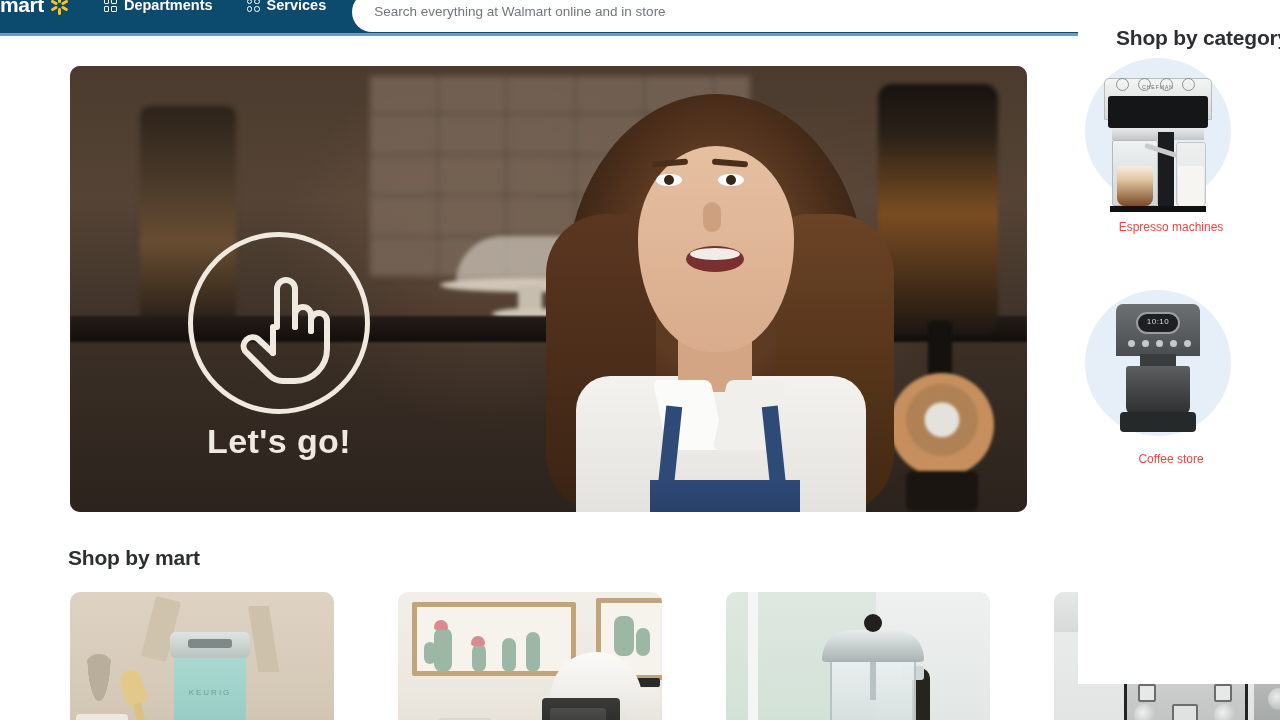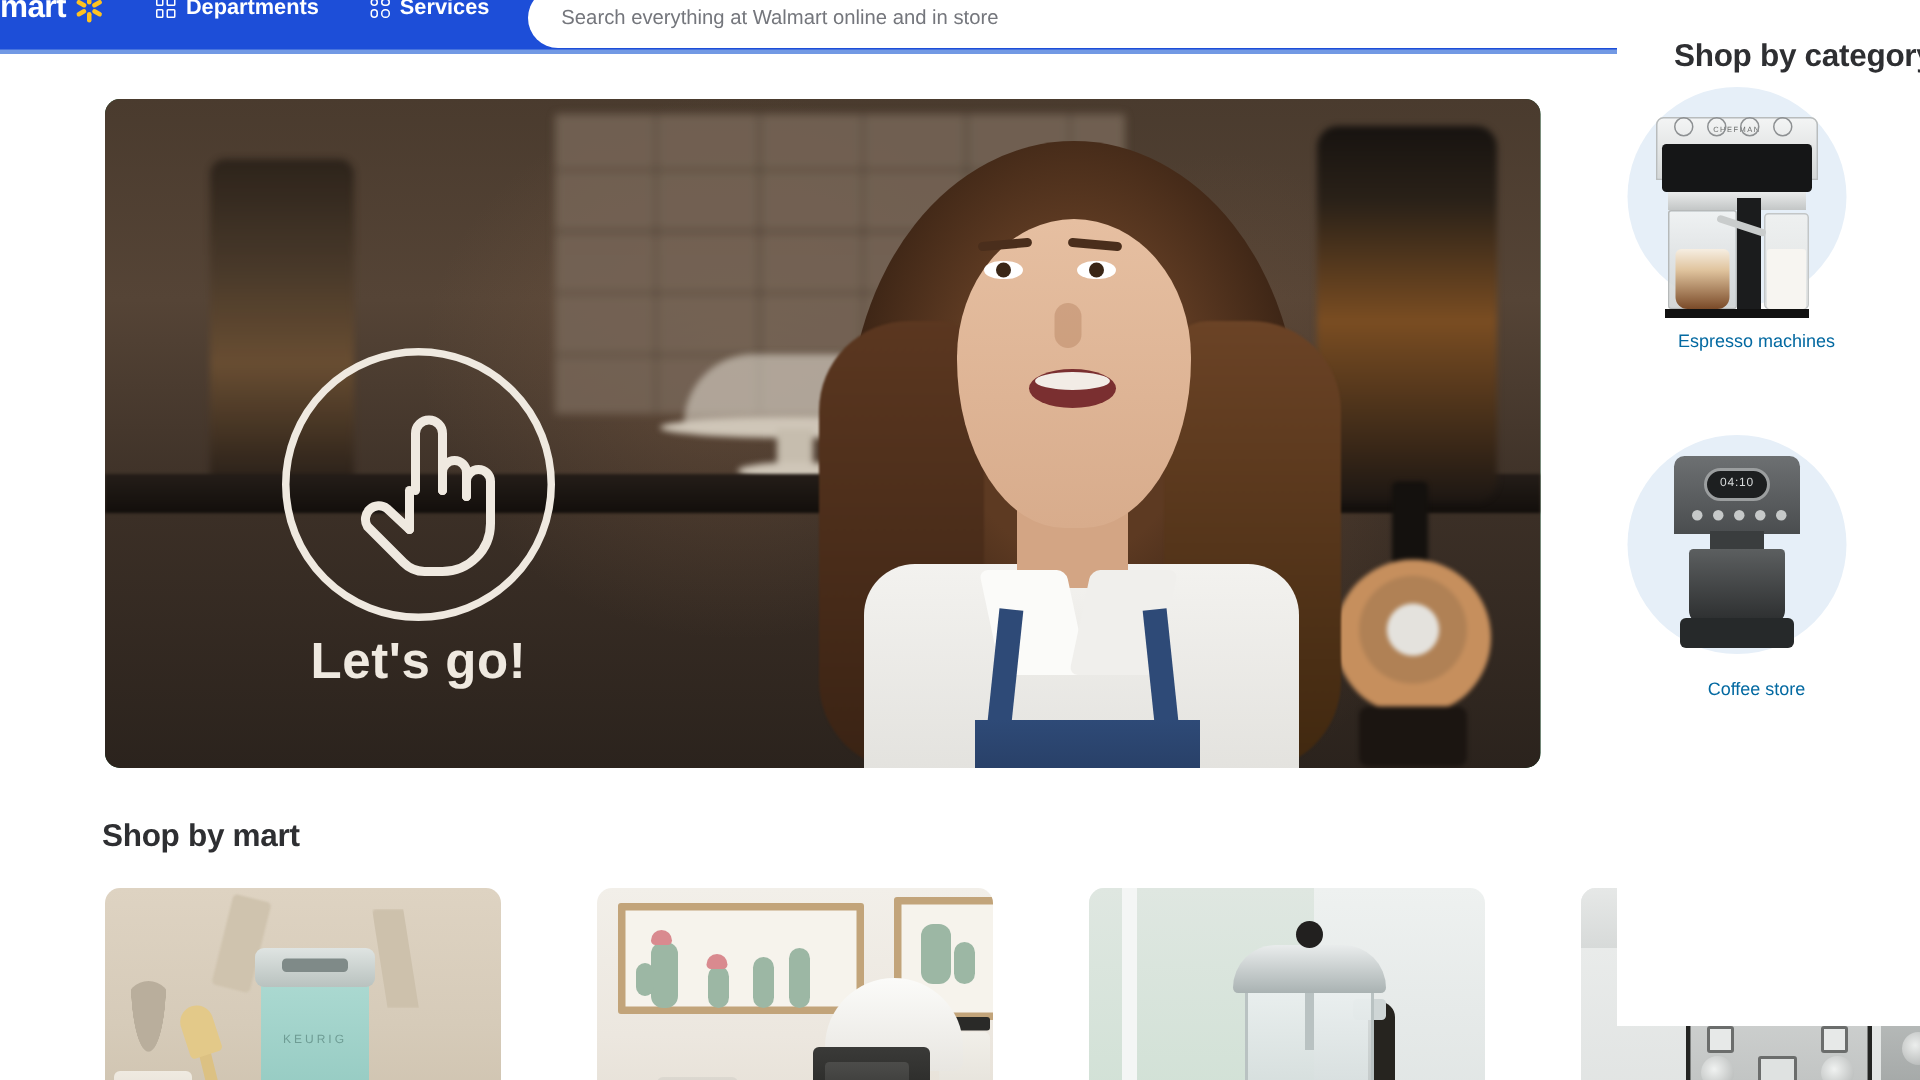--- a/index.html
+++ b/index.html
@@ -7,21 +7,21 @@
     width: 1280px; height: 720px;
     overflow: hidden;
     background: #ffffff;
     font-family: "Liberation Sans", sans-serif;
   }
 
   
   .header {
     position: absolute; top: 0; left: 0;
     width: 1280px; height: 36px;
-    background: #1d4ed8;
+    background: #0c4a6e;
     display: flex; align-items: flex-start;
     overflow: hidden;
   }
   .header::after{
     content:""; position:absolute; left:0; bottom:0;
     width:1280px; height:3px; background:#8fb3e8; opacity:.75;
   }
   .hdr-row{
     position:absolute; top:-14px; left:0; width:1280px; height:38px;
     display:flex; align-items:center;
@@ -99,21 +99,21 @@
   .act-top{ font-size:10.5px; line-height:11px; opacity:.95; }
   .act-bot{ font-size:13px; line-height:14px; font-weight:700; }
 
   
   .stage{ position:absolute; top:36px; left:0; width:1280px; height:684px; background:#fff; }
 
   
   .video{
     position:absolute; left:70px; top:30px; width:957px; height:446px;
     border-radius:10px; overflow:hidden;
-    background:#14532d;
+    background:#a21caf;
   }
   .v-bg{
     position:absolute; inset:0;
     background:
       radial-gradient(ellipse 300px 260px at 44% 40%, rgba(150,110,80,.30), transparent 70%),
       radial-gradient(ellipse 200px 300px at 78% 55%, rgba(120,85,60,.35), transparent 70%),
       linear-gradient(180deg,#4a3b2e 0%,#554436 30%,#3b2f26 62%,#2b231d 100%);
   }
   
   .shelf{
@@ -272,21 +272,21 @@
     position:absolute; left:38px; top:26px;
     font-size:21px; font-weight:700; color:#2e2f32; white-space:nowrap; letter-spacing:-.2px;
   }
   .cat{ position:absolute; left:0; width:202px; cursor:pointer; }
   .cat .bubble{
     position:absolute; left:7px; top:0; width:146px; height:146px;
     border-radius:50%; background:#e6eff8;
   }
   .cat .clabel{
     position:absolute; left:0; top:162px; width:186px; text-align:center;
-    font-size:12px; color:#0369a1;
+    font-size:12px; color:#ef4444;
   }
   .cat1{ top:58px; }
   .cat2{ top:290px; }
 
   
   .em{ position:absolute; left:26px; top:12px; width:108px; height:142px; }
   .em-top{position:absolute;left:0;top:8px;width:108px;height:42px;background:linear-gradient(180deg,#f3f4f4,#d5d8d8);border-radius:5px 5px 0 0;border:1px solid #b9bcbc;}
   .em-brand{position:absolute;left:30px;top:14px;width:48px;text-align:center;font-size:5px;color:#6b6d6c;letter-spacing:1px;}
   .em-panel{position:absolute;left:4px;top:26px;width:100px;height:32px;background:#151617;border-radius:3px;}
   .em-btn{position:absolute;top:8px;width:13px;height:13px;border:1.4px solid #8d9092;border-radius:50%;}
@@ -512,21 +512,21 @@
       <div class="em-base"></div>
     </div>
     <div class="clabel">Espresso machines</div>
   </div>
 
   <div class="cat cat2">
     <div class="bubble"></div>
     <div class="cm">
       <div class="cm-head"></div>
       <div class="cm-disp"></div>
-      <div class="cm-time">04:10</div>
+      <div class="cm-time">10:10</div>
       <div class="cm-dot" style="left:16px"></div>
       <div class="cm-dot" style="left:30px"></div>
       <div class="cm-dot" style="left:44px"></div>
       <div class="cm-dot" style="left:58px"></div>
       <div class="cm-dot" style="left:72px"></div>
       <div class="cm-neck"></div>
       <div class="cm-carafe"></div>
       <div class="cm-base"></div>
     </div>
     <div class="clabel">Coffee store</div>

